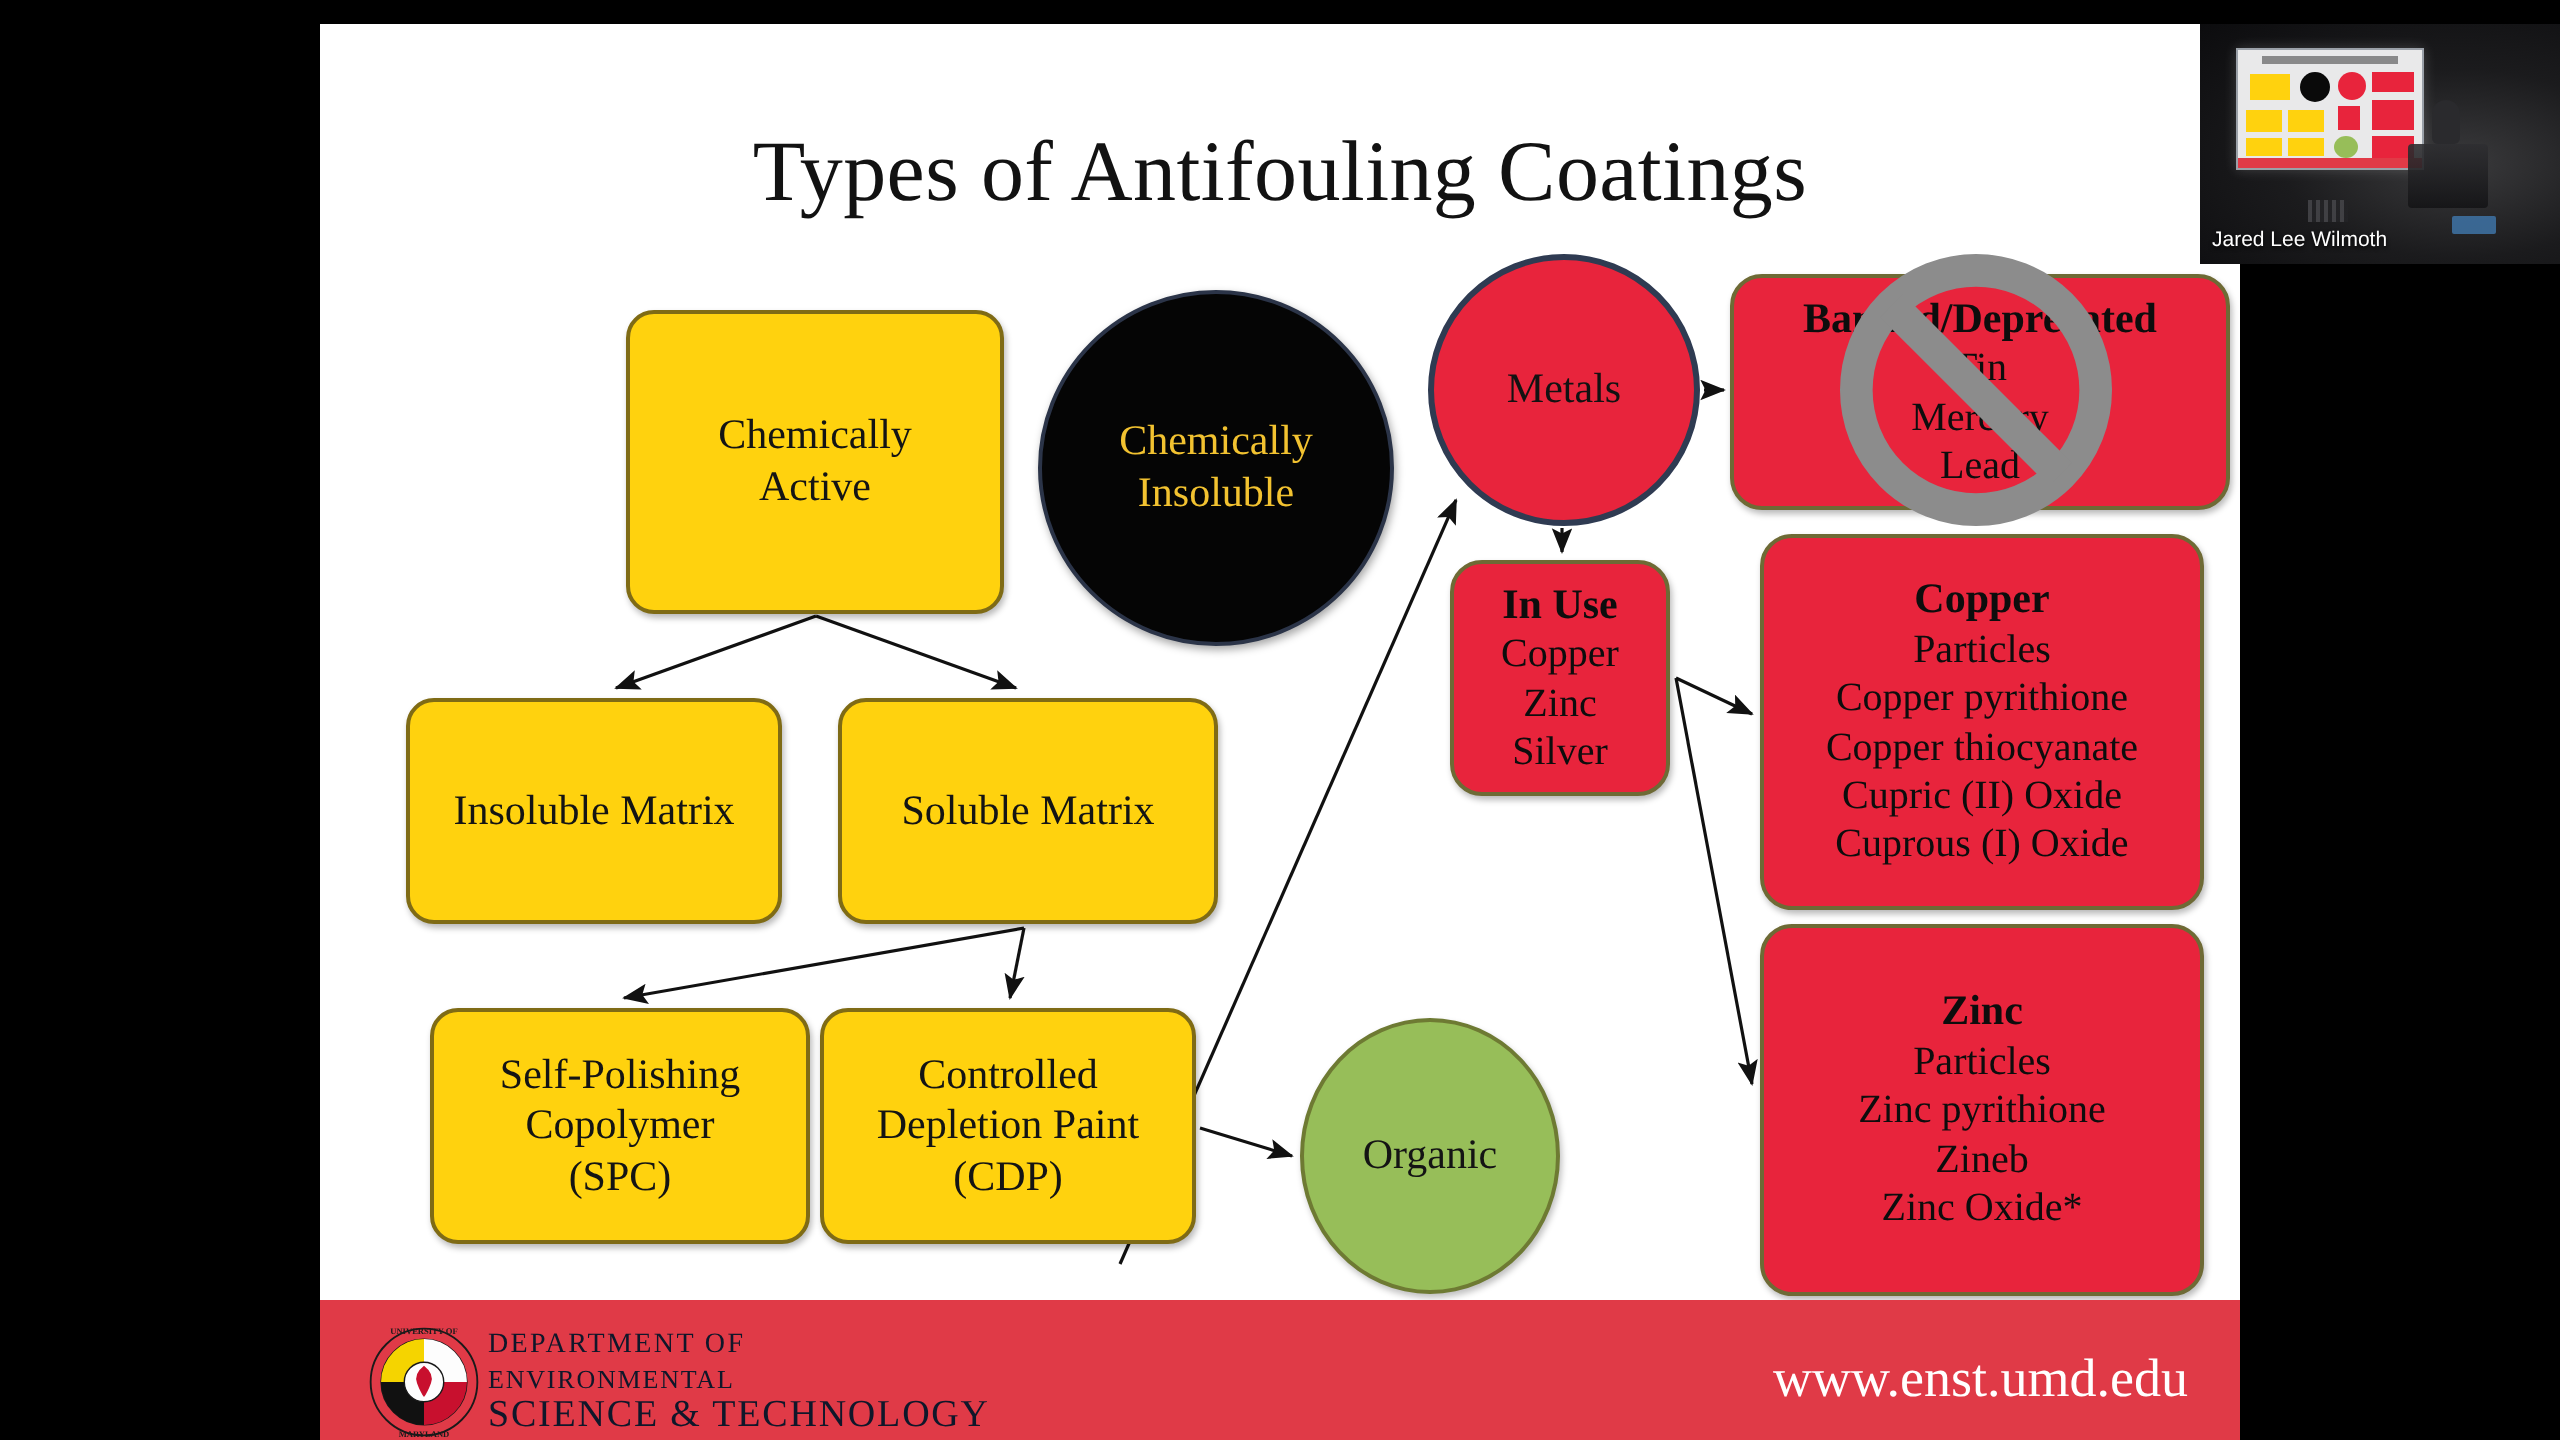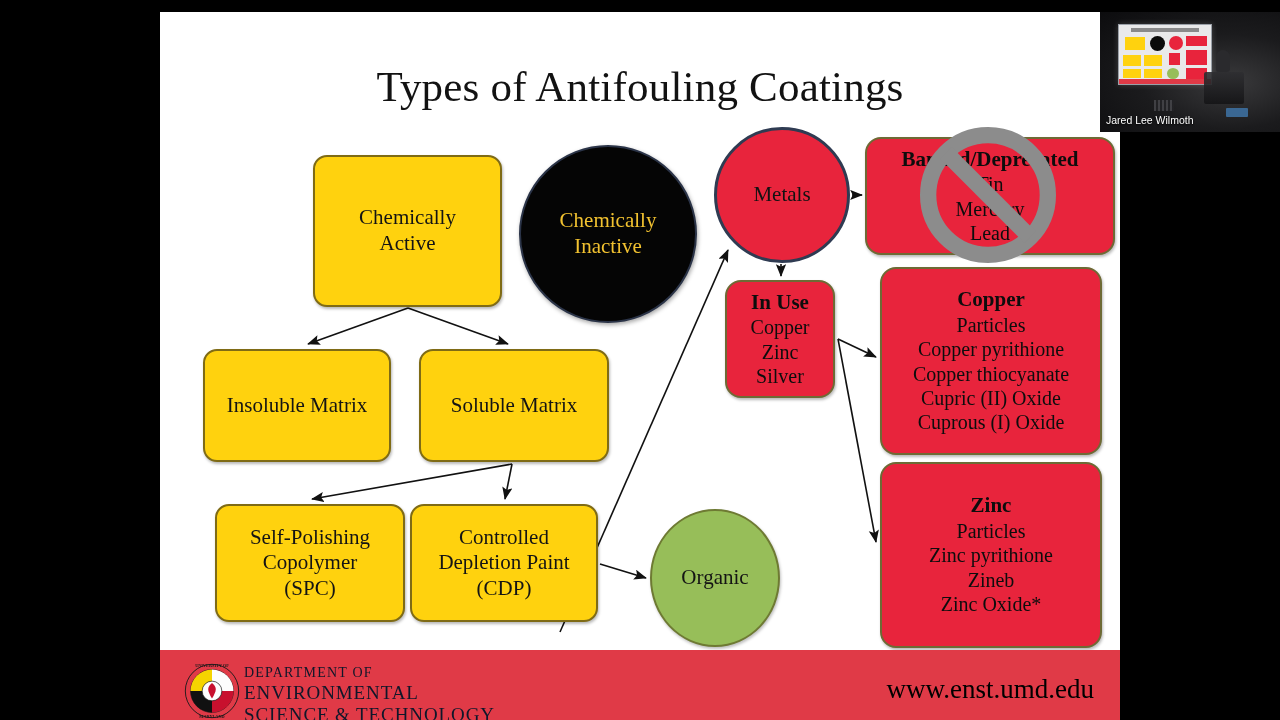--- a/index.html
+++ b/index.html
@@ -156,29 +156,29 @@
   }
   #dept-lines {
     position: absolute;
     left: 84px;
     top: 15px;
     font-family: "Liberation Serif", serif;
     color: #0f172a;
     line-height: 1.18;
   }
   #dept-lines .l1 { font-size: 14px; letter-spacing: 1.2px; }
-  #dept-lines .l2 { font-size: 19px; letter-spacing: 0.9px; }
+  #dept-lines .l2 { font-size: 13px; letter-spacing: 0.9px; }
   #dept-lines .l3 { font-size: 19px; letter-spacing: 0.9px; }
   #footer-url {
     position: absolute;
     right: 26px;
     top: 24px;
     font-family: "Liberation Serif", serif;
     font-size: 27px;
-    color: #000000;
+    color: #ffffff;
   }
 
   
   #pip {
     position: absolute;
     right: 0px;
     top: 0px;
     width: 180px;
     height: 120px;
     background: #0b0b0c;
@@ -304,21 +304,21 @@
       <line x1="678" y1="327" x2="716" y2="530" stroke="#111111" stroke-width="1.6" marker-end="url(#ah)"></line>
     </svg>
 
     <div class="node yellow-box" id="n-chem-active">
       <span class="ln">Chemically</span>
       <span class="ln">Active</span>
     </div>
 
     <div class="node black-circle" id="n-chem-inactive">
       <span class="ln">Chemically</span>
-      <span class="ln">Inactive</span>
+      <span class="ln">Insoluble</span>
     </div>
 
     <div class="node yellow-box" id="n-soluble">
       <span class="ln">Soluble Matrix</span>
     </div>
 
     <div class="node yellow-box" id="n-insoluble">
       <span class="ln">Insoluble Matrix</span>
     </div>
 

